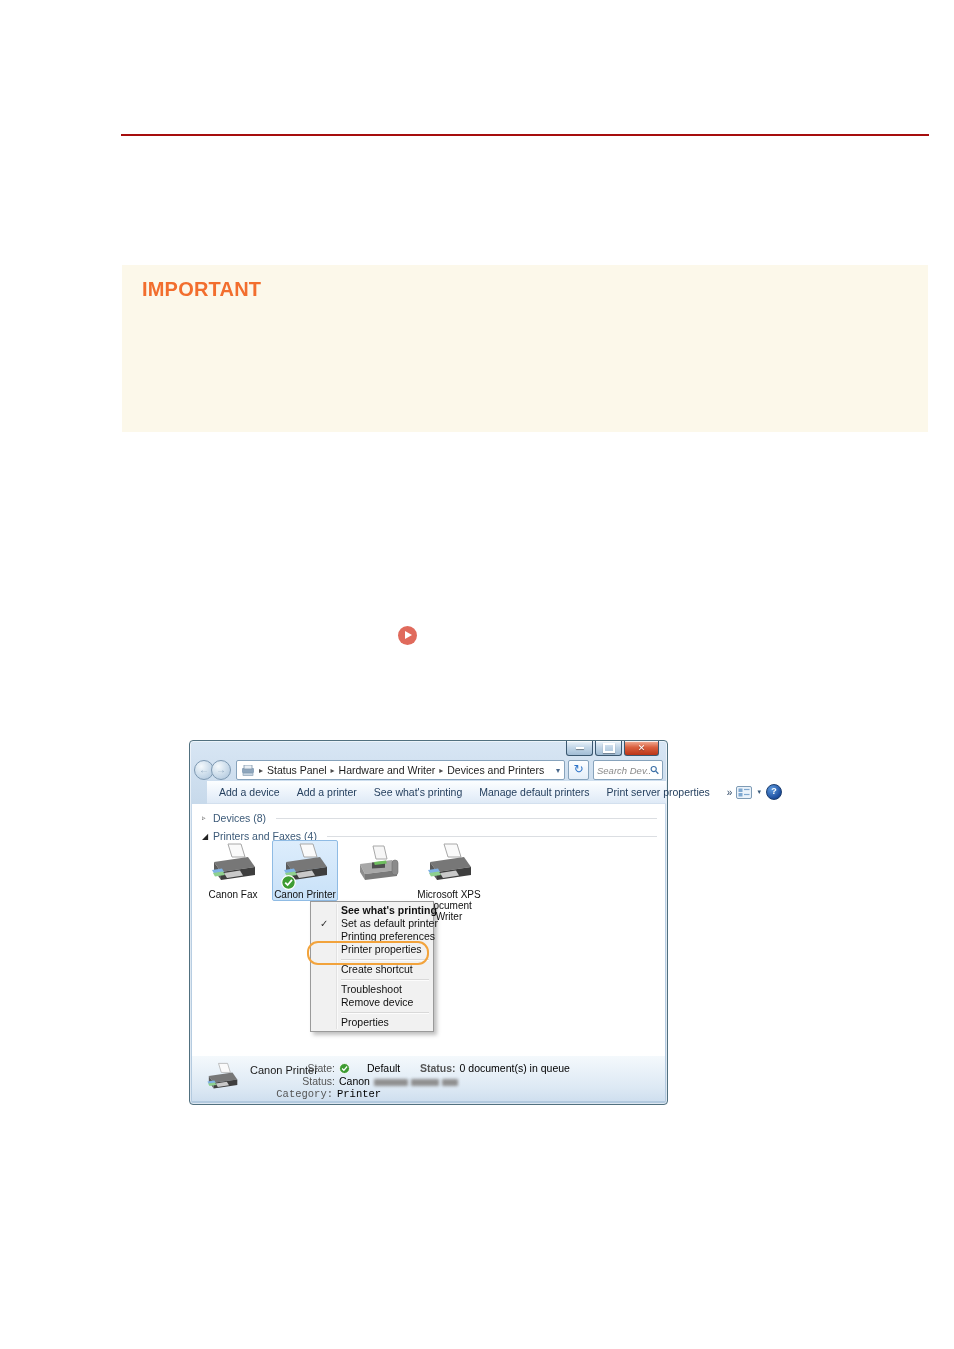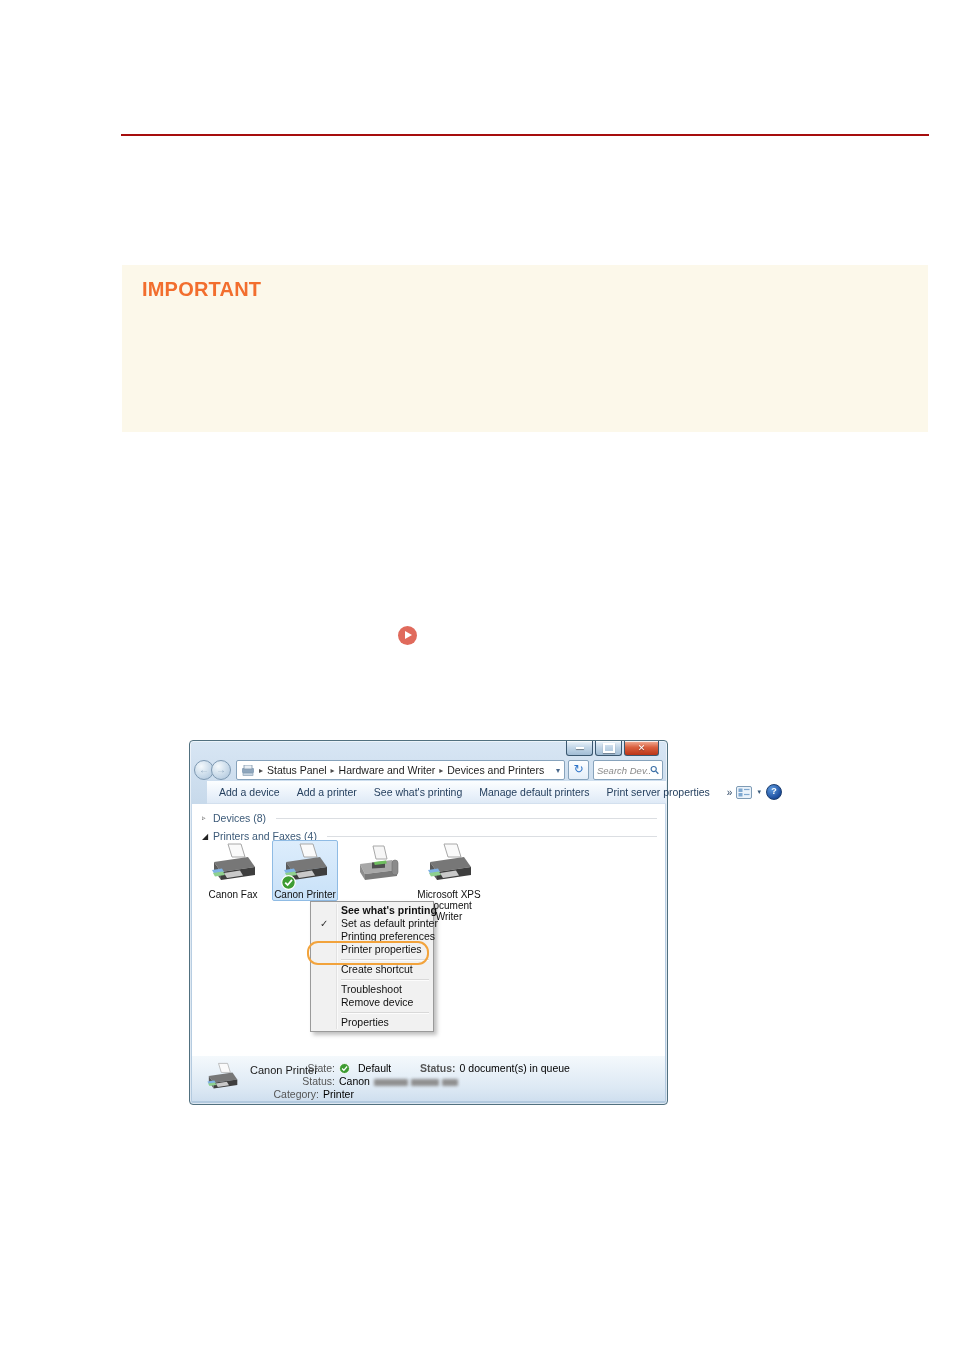--- a/index.html
+++ b/index.html
@@ -78,21 +78,21 @@
   .menu-sep{height:1px;background:#D9D9D9;box-shadow:0 1px 0 #FCFCFC;margin:3px 2px 3px 28px;}
   .ellipse-highlight{position:absolute;left:-4px;top:39px;width:118px;height:20px;border:2px solid #F2A33C;
     border-radius:11px;z-index:6;}
 
   .details{left:2px;right:2px;bottom:3px;height:45px;border-top:1px solid #fff;
     background:linear-gradient(#F4F9FC,#DDE9F4 70%,#CFDFEF);font-size:10.5px;color:#333;}
   .dp-icon{left:12px;top:6px;}
   .dp-name{left:58px;top:8px;font-size:11px;color:#1a1a1a;}
   .dp-label{width:60px;text-align:right;color:#555;}
   .dp-row{position:absolute;display:flex;align-items:flex-start;gap:4px;}
-  .dp-val{color:#000;display:flex;align-items:center;gap:8px;}
+  .dp-val{color:#000;display:flex;align-items:center;gap:17px;}
   .blur-block{display:inline-block;height:7px;background:#909090;filter:blur(1.5px);border-radius:1px;margin-right:3px;vertical-align:middle;}
 </style>
 </head>
 <body>
 
 <div id="page">
 
   <div class="abs red-divider"></div>
 
   <div class="abs callout important-box">
@@ -279,20 +279,20 @@
       </div>
       <div class="dp-row" style="left:228px;top:6px;">
         <span style="color:#555;font-weight:bold;">Status:</span>
         <span class="dp-val">0 document(s) in queue</span>
       </div>
       <div class="dp-row" style="left:83px;top:19px;">
         <span class="dp-label">Status:</span>
         <span class="dp-val">Canon</span>
         <span><span class="blur-block" style="width:34px;"></span><span class="blur-block" style="width:28px;"></span><span class="blur-block" style="width:16px;"></span></span>
       </div>
-      <div class="dp-row" style="left:67px;top:32px;">
+      <div class="dp-row" style="left:81px;top:32px;font-family:Liberation Mono, monospace;">
         <span class="dp-label">Category:</span>
         <span class="dp-val">Printer</span>
       </div>
     </div>
   </div>
 
 </div>
 
 </body></html>

